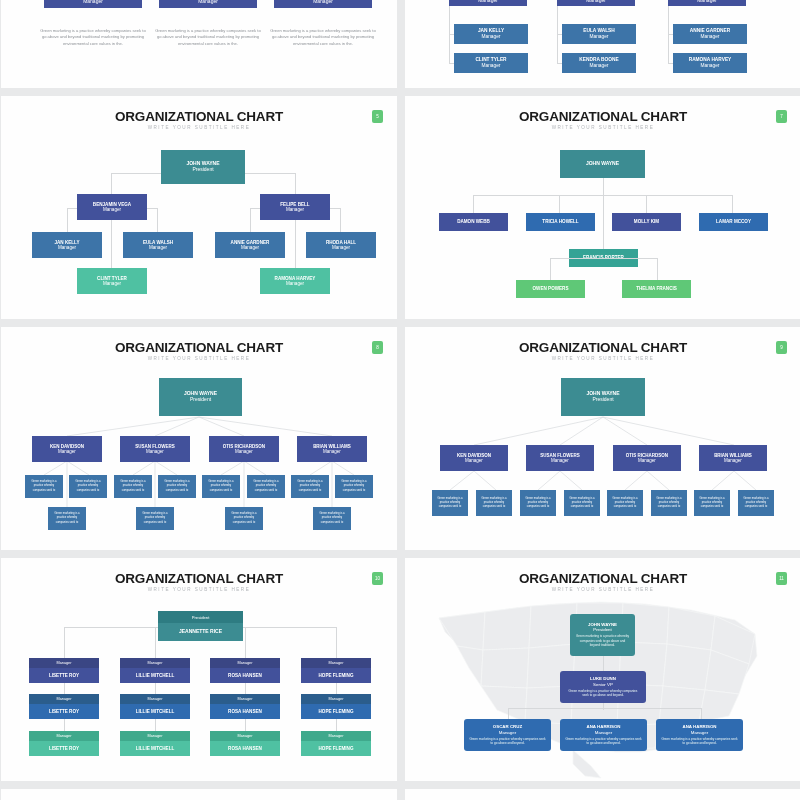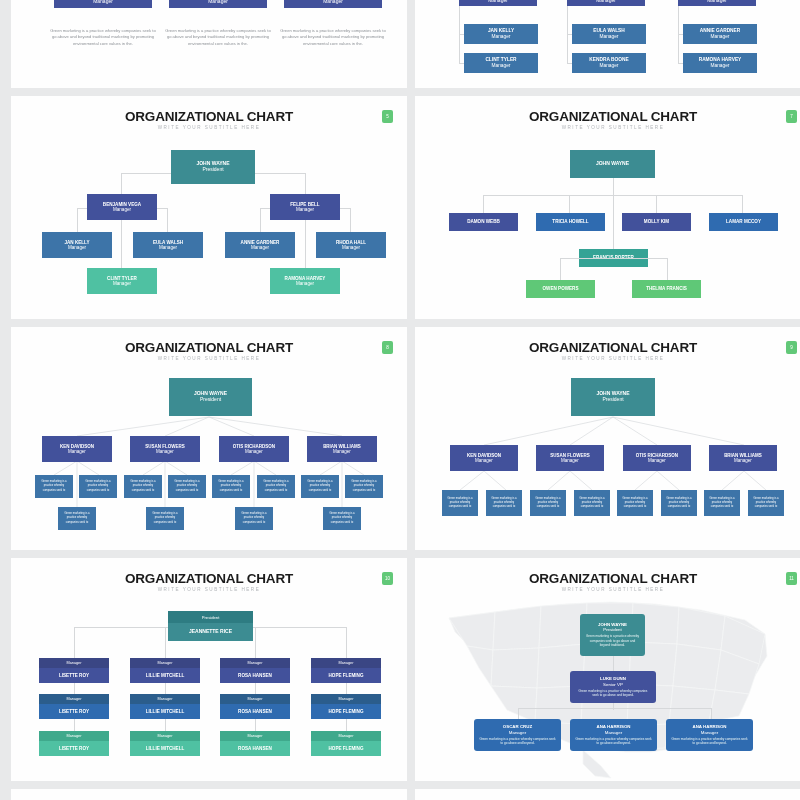--- a/index.html
+++ b/index.html
@@ -9,21 +9,21 @@
     background: #e8e9ea;
     overflow: hidden;
   }
   .deck {
     position:relative;
     width:800px; height:800px;
     display:grid;
     grid-template-columns: 396px 396px;
     grid-template-rows: 88px 223px 223px 223px 43px;
     column-gap:8px; row-gap:8px;
-    padding-left:11px;
+    padding-left:1px;
   }
   .slide {
     position:relative;
     background:#fefefe;
     overflow:hidden;
   }
   .slide-inner { position:absolute; inset:0; }
 
   
   .title {

